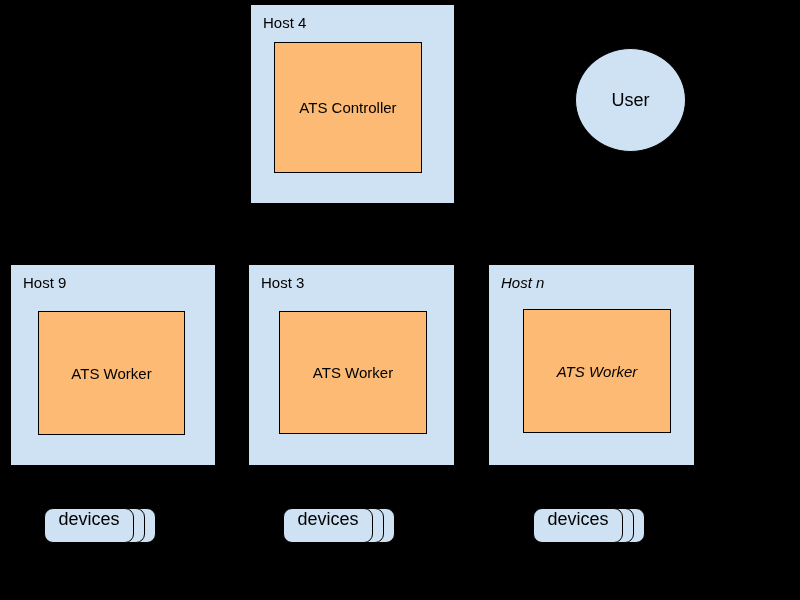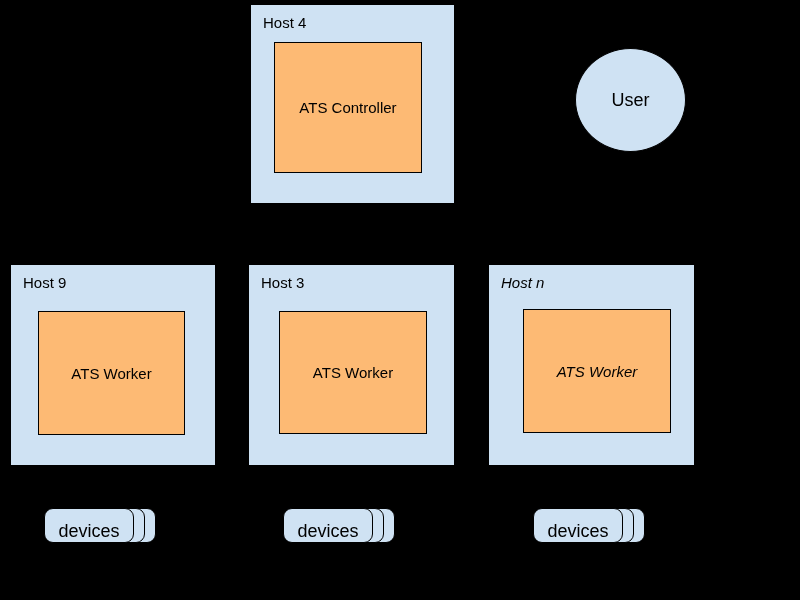--- a/index.html
+++ b/index.html
@@ -90,21 +90,21 @@
     background: #CFE2F3;
     border: 1px solid #000000;
     border-radius: 9px;
     box-sizing: border-box;
   }
   .devices-card.back   { left: 22px; }
   .devices-card.middle { left: 11px; }
   .devices-card.front  {
     left: 0;
     display: flex;
-    align-items: flex-end;
+    align-items: flex-start;
     justify-content: center;
   }
   .devices-label {
     font-size: 18px;
     color: #000000;
   }
 </style>
 </head>
 <body>
 

